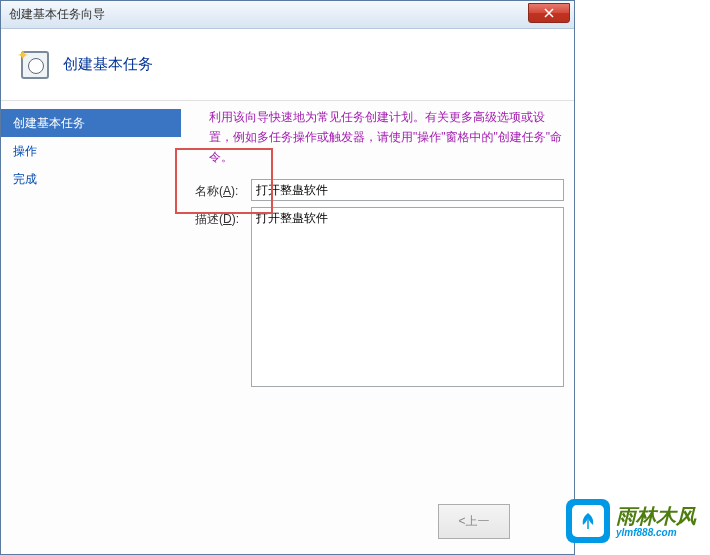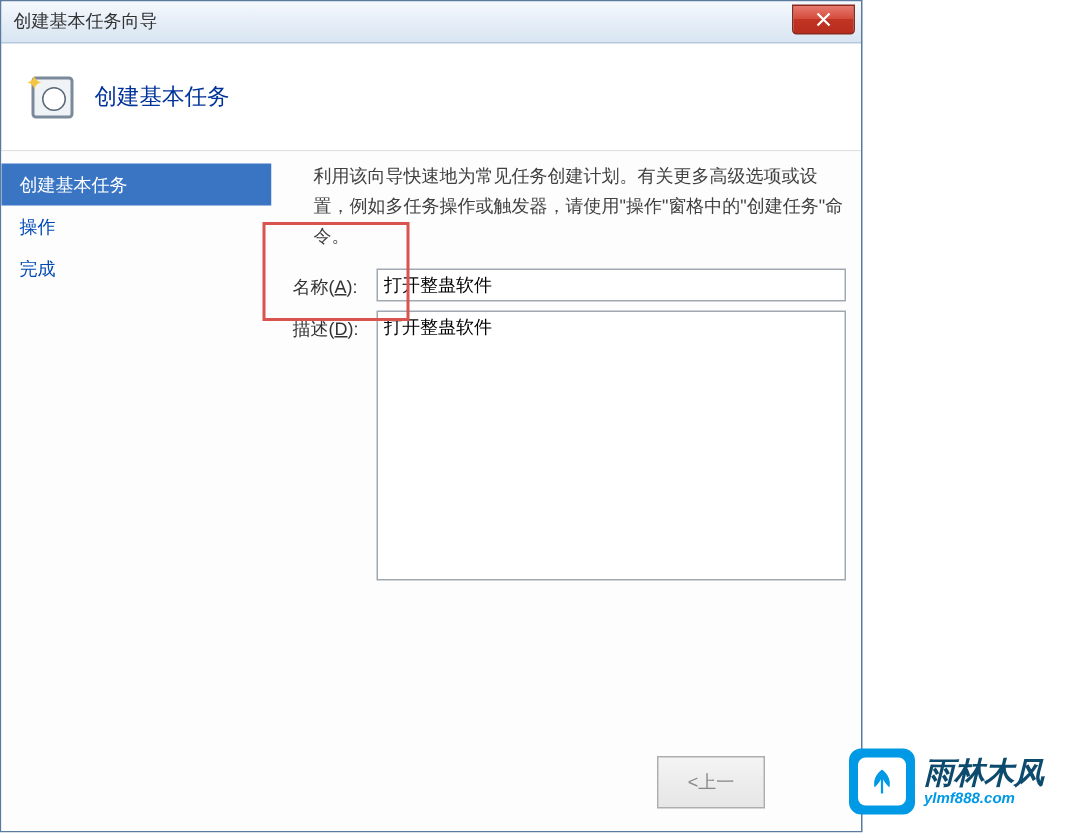--- a/index.html
+++ b/index.html
@@ -115,21 +115,21 @@
       background: #3a75c4;
       color: #fff;
     }
     .main-pane {
       flex: 1;
       padding: 6px 10px 6px 0;
       background: #fdfdfd;
     }
     .desc-text {
       font-size: 12px;
-      color: #404040;
+      color: #a21caf;
       line-height: 20px;
       margin-bottom: 12px;
       padding-left: 28px;
     }
     .form-row {
       display: flex;
       align-items: flex-start;
       margin-bottom: 6px;
       padding-left: 14px;
     }
@@ -205,21 +205,21 @@
       display: flex;
       align-items: center;
       justify-content: center;
       color: #0099e5;
       font-size: 20px;
     }
     .wm-text { display: flex; flex-direction: column; }
     .wm-text-main {
       font-size: 20px;
       font-weight: bold;
-      color: #0c4a6e;
+      color: #4d7c0f;
       font-style: italic;
       line-height: 22px;
     }
     .wm-text-sub {
       font-size: 10px;
       color: #0099e5;
       font-style: italic;
       font-weight: bold;
     }
   </style>

